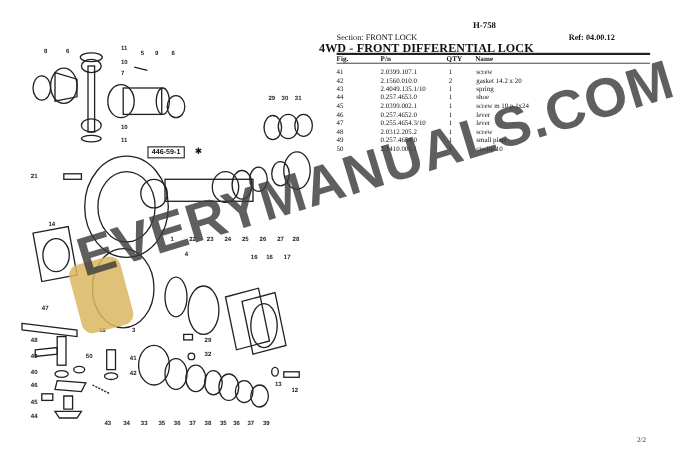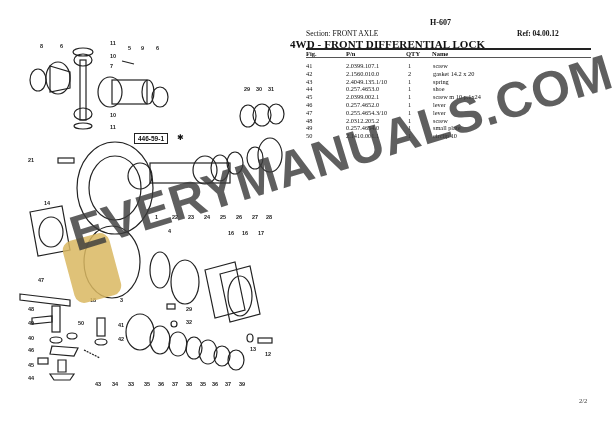--- a/index.html
+++ b/index.html
@@ -19,22 +19,22 @@
   .diagram { position:absolute; left:0; top:20px; width:300px; height:380px; }
   .watermark { position:absolute; left:80px; top:205px; font-family:"Liberation Sans", sans-serif; font-weight:bold; font-size:50px; color:rgba(60,60,60,0.82); transform:rotate(-17deg); transform-origin:left bottom; letter-spacing:1px; white-space:nowrap; }
   .wm-logo { position:absolute; left:68px; top:236px; width:48px; height:64px; background:#d9b760; border-radius:10px; transform:rotate(-15deg); opacity:0.85; }
   .callout { font-family:"Liberation Sans", sans-serif; font-size:5.5px; font-weight:bold; fill:#222; }
   .ref-box { position:absolute; left:134px; top:133px; border:1px solid #222; font-family:"Liberation Sans", sans-serif; font-size:6.5px; font-weight:bold; padding:0 3px; line-height:9px; }
   .ref-star { position:absolute; left:177px; top:133px; font-size:8px; }
 </style>
 </head>
 <body>
 
-<div class="page-code">H-607</div>
-<div class="section">Section: FRONT AXLE</div>
+<div class="page-code">H-758</div>
+<div class="section">Section: FRONT LOCK</div>
 <div class="ref">Ref: 04.00.12</div>
 <div class="title">4WD - FRONT DIFFERENTIAL LOCK</div>
 <div class="rule-thick"></div>
 <div class="thead" style="left:306px">Fig.</div>
 <div class="thead" style="left:346px">P/n</div>
 <div class="thead" style="left:406px">QTY</div>
 <div class="thead" style="left:432px">Name</div>
 <div class="rule-thin"></div>
 
 <div class="rows">

